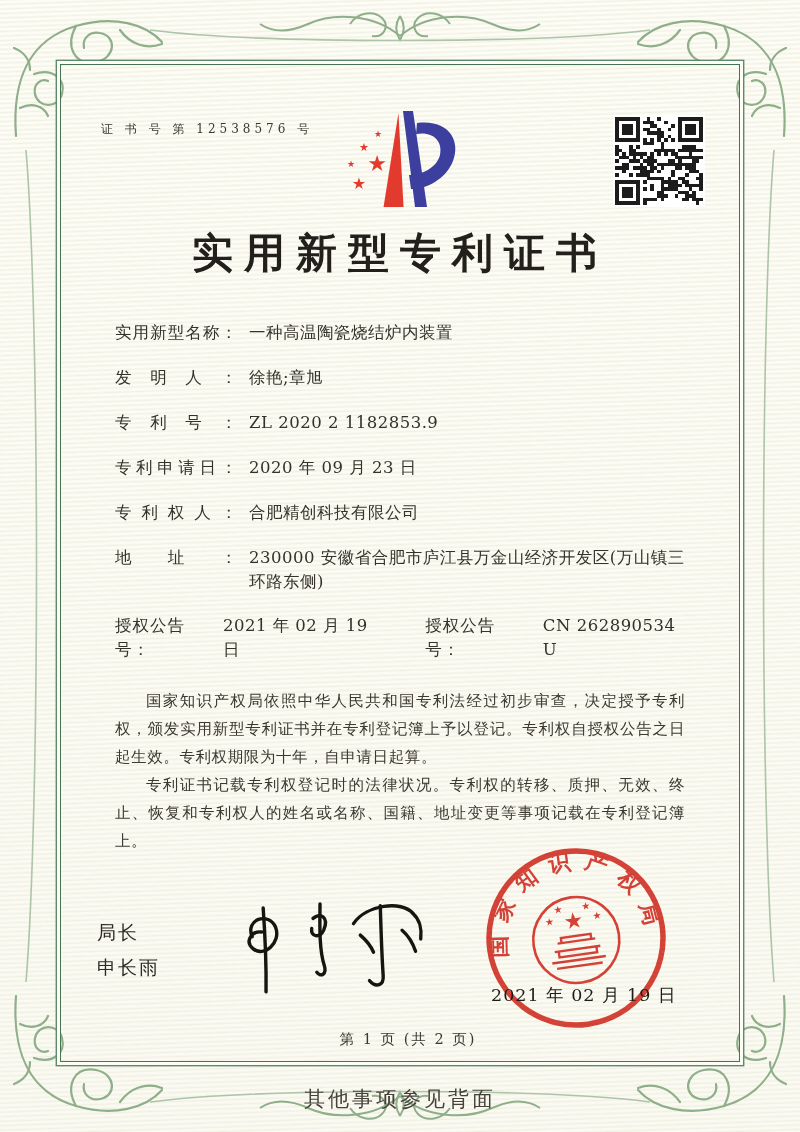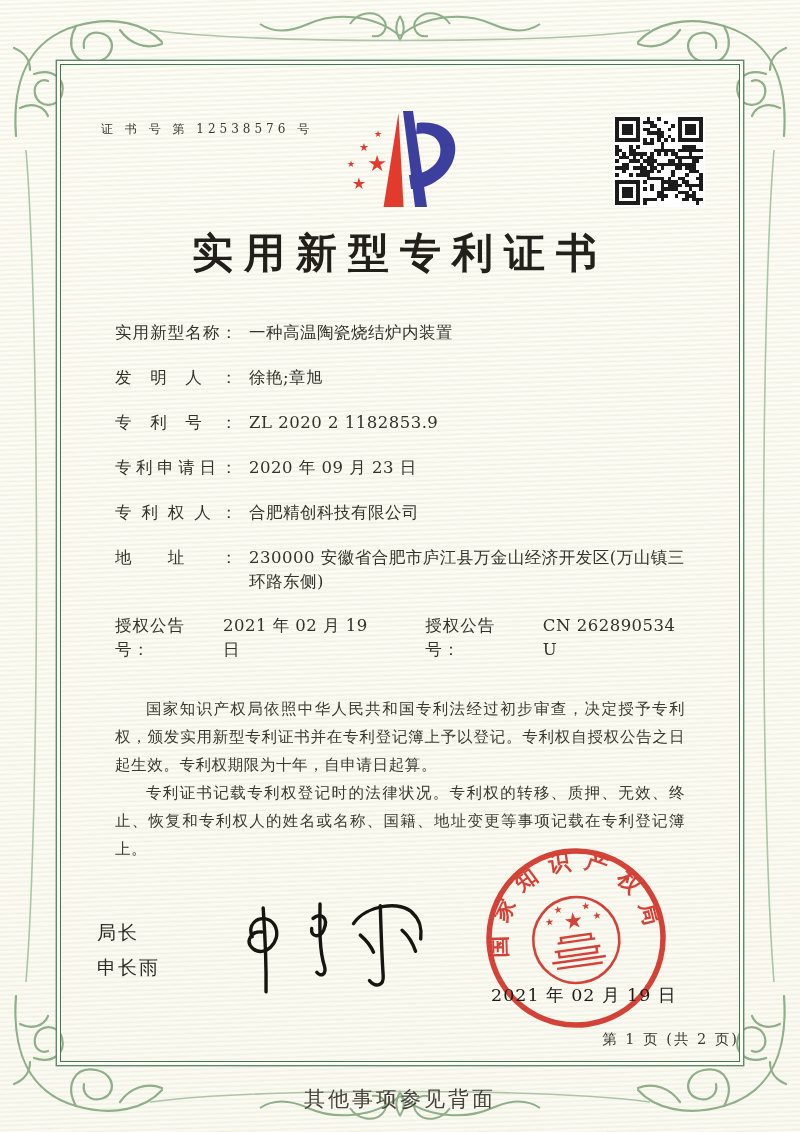--- a/index.html
+++ b/index.html
@@ -46,32 +46,32 @@
     width:122px; flex:0 0 122px;
     text-align:justify; text-align-last:justify;
   }
   .f-value{ flex:1; padding-left:12px; letter-spacing:.5px; }
   .grant-row{ display:flex; margin-bottom:0; }
   .grant-row .pair{ display:flex; }
   .grant-row .pair.second{ margin-left:46px;gap:10px; }
   .grant-row .g-label{ letter-spacing:1px; }
   .grant-row .g-value{ padding-left:10px; letter-spacing:.5px; }
 
-  .body-text{ margin-top:34px; padding:0 14px; color:#3c3930; }
+  .body-text{ margin-top:26px; padding:0 14px; color:#3c3930; }
   .body-text p{
     font-size:15.5px; line-height:1.8; text-align:justify;
     text-indent:2em; letter-spacing:.6px;
   }
 
   .signer{ position:absolute; left:36px; top:850px; font-size:19px; color:#2c2923; line-height:1.85; letter-spacing:2px; font-family:"DejaVu Sans","Liberation Sans",sans-serif;}
   .signature{ position:absolute; left:158px; top:826px; }
   .seal{ position:absolute; left:420px; top:778px; mix-blend-mode:multiply; opacity:.93; }
   .seal-date{ position:absolute; left:430px; top:918px; font-size:17.5px; color:#1e1c18; letter-spacing:1px; z-index:3; }
   .page-info{
-    position:absolute; left:16px; right:0; bottom:12px; text-align:right;
+    position:absolute; left:16px; right:0; bottom:12px; text-align:center;
     font-size:14.5px; color:#3a372f; letter-spacing:2px;
   }
   .back-note{
     position:absolute; left:0; right:0; top:1085px; text-align:center;
     font-size:21px; color:#45423a; letter-spacing:3px;
   }
 </style>
 </head>
 <body>
 

